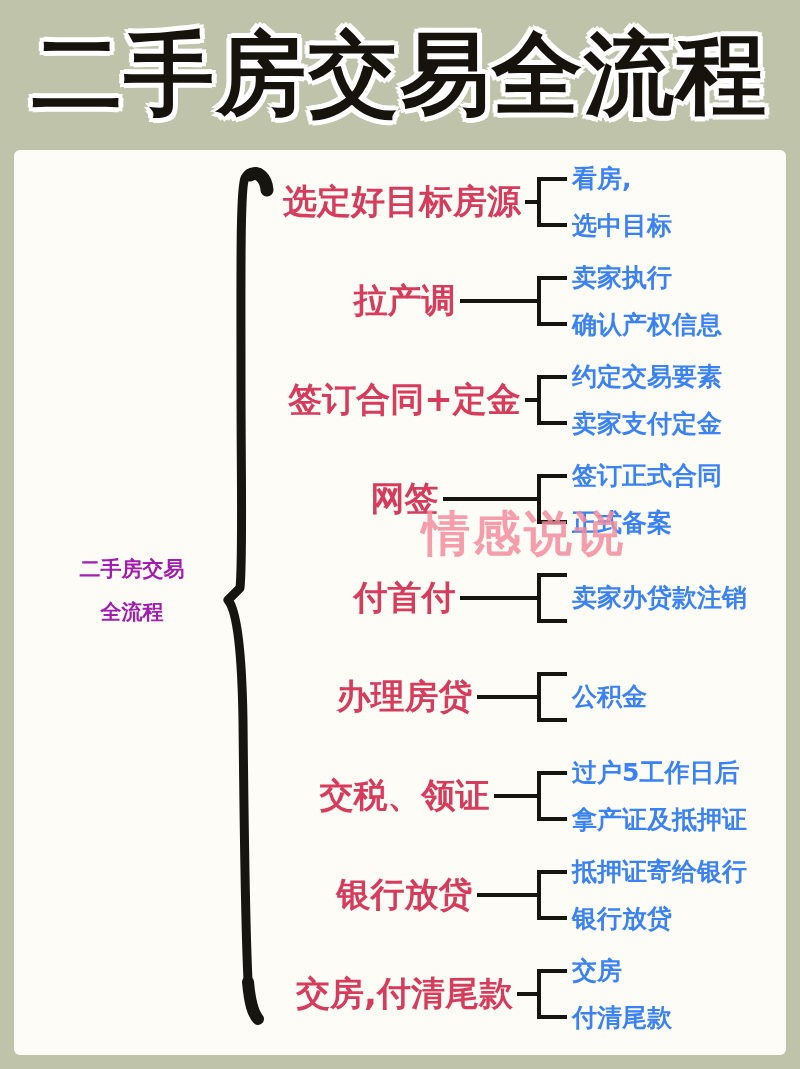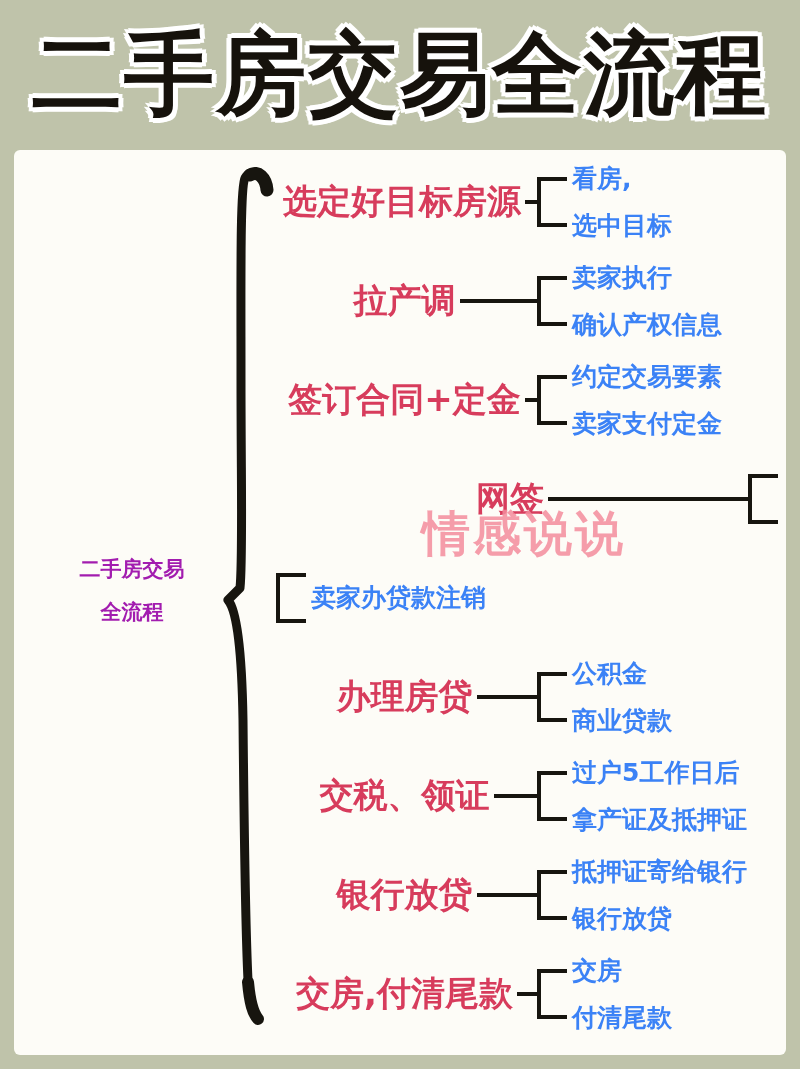--- a/index.html
+++ b/index.html
@@ -98,38 +98,45 @@
       <div class="detail">卖家支付定金</div>
     </div>
   </div>
 
   <div class="row">
     <div class="label-zone">
       <span class="step-label">网签</span>
       <span class="connector"></span>
     </div>
     <div class="bracket"></div>
+    <div class="details">
+      <div class="detail">签订正式合同</div>
+      <div class="detail">正式备案</div>
+    </div>
   </div>
 
   <div class="row">
+    <div class="label-zone">
+      <span class="step-label">付首付</span>
+      <span class="connector"></span>
+    </div>
     <div class="bracket"></div>
     <div class="details">
       <div class="detail">卖家办贷款注销</div>
     </div>
   </div>
 
   <div class="row">
     <div class="label-zone">
       <span class="step-label">办理房贷</span>
       <span class="connector"></span>
     </div>
     <div class="bracket"></div>
     <div class="details">
       <div class="detail">公积金</div>
-      <div class="detail">商业贷款</div>
     </div>
   </div>
 
 
   <div class="row">
     <div class="label-zone">
       <span class="step-label">交税、领证</span>
       <span class="connector"></span>
     </div>
     <div class="bracket"></div>

